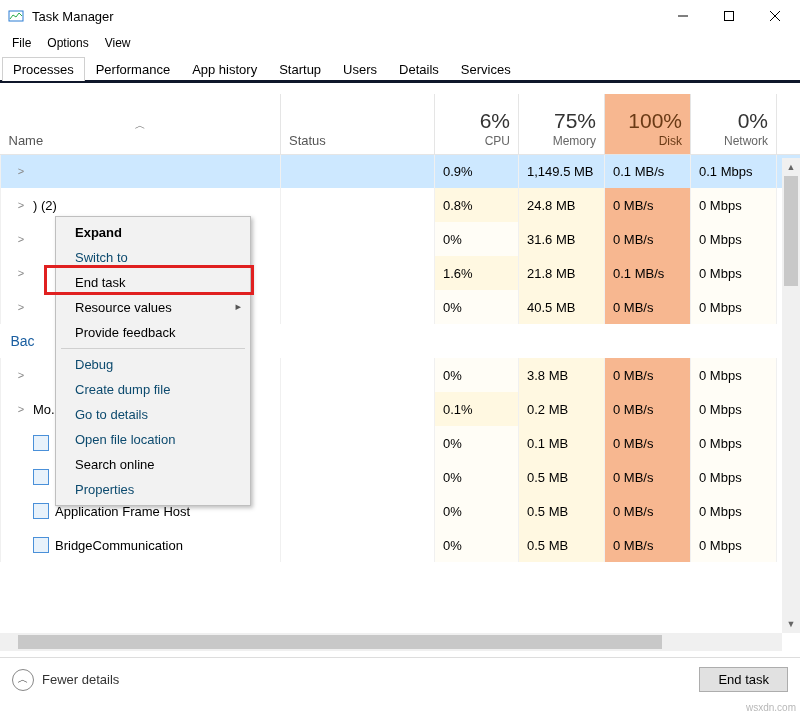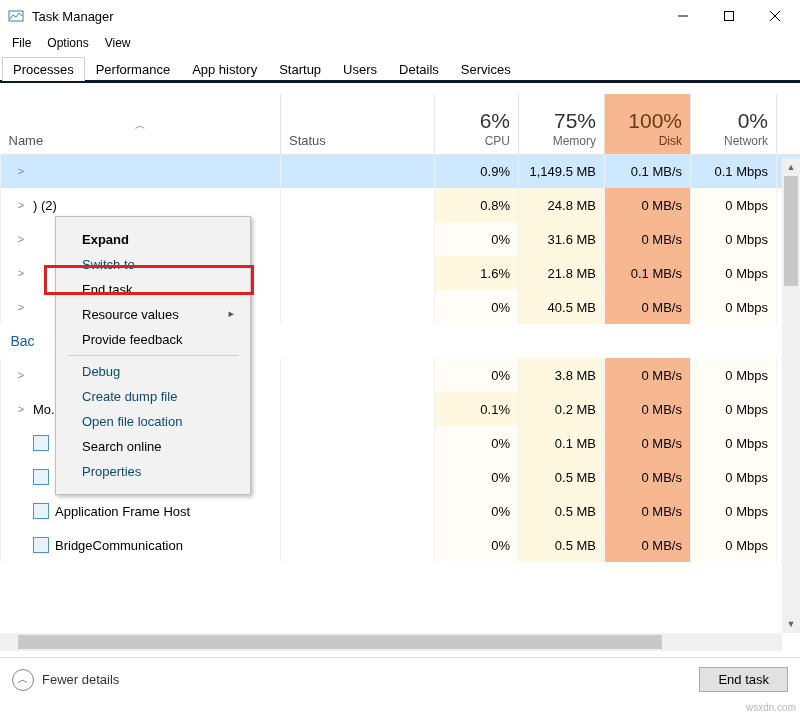--- a/index.html
+++ b/index.html
@@ -36,37 +36,37 @@
   .hdr td { border-bottom: 1px solid #e5e5e5; border-right: 1px solid #e5e5e5; padding: 6px 8px; font-size: 13px; color: #555; vertical-align: bottom; height: 60px; }
   .hdr .metric { text-align: right; }
   .hdr .metric .pct { font-size: 21px; color: #333; display: block; }
   .hdr .metric .lbl { font-size: 12px; color: #666; }
   .hdr .disk-hdr { background: #f7b790; }
   .hdr .disk-hdr .pct, .hdr .disk-hdr .lbl { color: #6a3a15; }
 
   .sort-arrow { text-align: center; font-size: 11px; color: #666; }
 
   .row td { height: 34px; padding: 0 8px; border-left: 1px solid #f0f0f0; font-size: 13px; vertical-align: middle; white-space: nowrap; overflow: hidden; text-overflow: ellipsis; }
-  .row .num { text-align: right; margin-top: 16px; }
+  .row .num { text-align: left; margin-top: 16px; }
   .row .name-cell { padding-left: 6px; display: flex; align-items: center; gap: 6px; }
   .disclosure { width: 12px; text-align: center; color: #888; font-size: 11px; }
   .proc-icon { width: 16px; height: 16px; border: 1px solid #4a90d9; background: #e8f2fb; flex: none; }
 
   .section-hdr td { color: #1a5ea0; font-size: 14px; padding: 6px 10px; height: 34px; }
 
   
   .c0 { background: #fffdf6; }
   .c1 { background: #fff8e1; }
   .c3 { background: #ffe9ab; }
   .dsel { background: #f7b790; }
   .row.selected td { background: #cde8ff; }
   .row.selected td.num.csel { background: #cde8ff; }
 
   
-  .ctxmenu { position: absolute; left: 55px; top: 216px; width: 196px; background: #f2f2f2; border: 1px solid #bfbfbf; box-shadow: 2px 2px 4px rgba(0,0,0,.25); padding: 10px; font-size: 13px; z-index: 10; }
+  .ctxmenu { position: absolute; left: 55px; top: 216px; width: 196px; background: #f2f2f2; border: 1px solid #bfbfbf; box-shadow: 2px 2px 4px rgba(0,0,0,.25); padding: 3px; font-size: 13px; z-index: 10; }
   .ctx-item { padding: 5px 20px 5px 16px; color: #000; position: relative; }
   .ctx-item.disabled { color: #0c4a6e; }
   .ctx-item.bold { font-weight: 700; }
   .ctx-sep { border-top: 1px solid #d0d0d0; margin: 3px 2px; }
   .ctx-sub::after { content: "▸"; position: absolute; right: 6px; font-size: 11px; color: #555; }
   .ctx-highlight { position: absolute; left: 44px; top: 265px; width: 210px; height: 30px; border: 3px solid #e02020; z-index: 11; pointer-events: none; }
 
   
   .vscroll { position: absolute; top: 158px; right: 0; width: 18px; bottom: 82px; background: #f0f0f0; }
   .vscroll .up, .vscroll .down { height: 18px; text-align: center; font-size: 9px; color: #666; line-height: 18px; }
@@ -326,20 +326,21 @@
 
 <div class="ctxmenu">
   <div class="ctx-item bold">Expand</div>
   <div class="ctx-item disabled">Switch to</div>
   <div class="ctx-item">End task</div>
   <div class="ctx-item ctx-sub">Resource values</div>
   <div class="ctx-item">Provide feedback</div>
   <div class="ctx-sep"></div>
   <div class="ctx-item disabled">Debug</div>
   <div class="ctx-item disabled">Create dump file</div>
+  <div class="ctx-item disabled">Go to details</div>
   <div class="ctx-item disabled">Open file location</div>
   <div class="ctx-item">Search online</div>
   <div class="ctx-item disabled">Properties</div>
 </div>
 <div class="ctx-highlight"></div>
 
 <div class="vscroll">
   <div class="up">▲</div>
   <div class="thumb"></div>
   <div class="down" style="position:absolute;bottom:0;width:100%;">▼</div>

